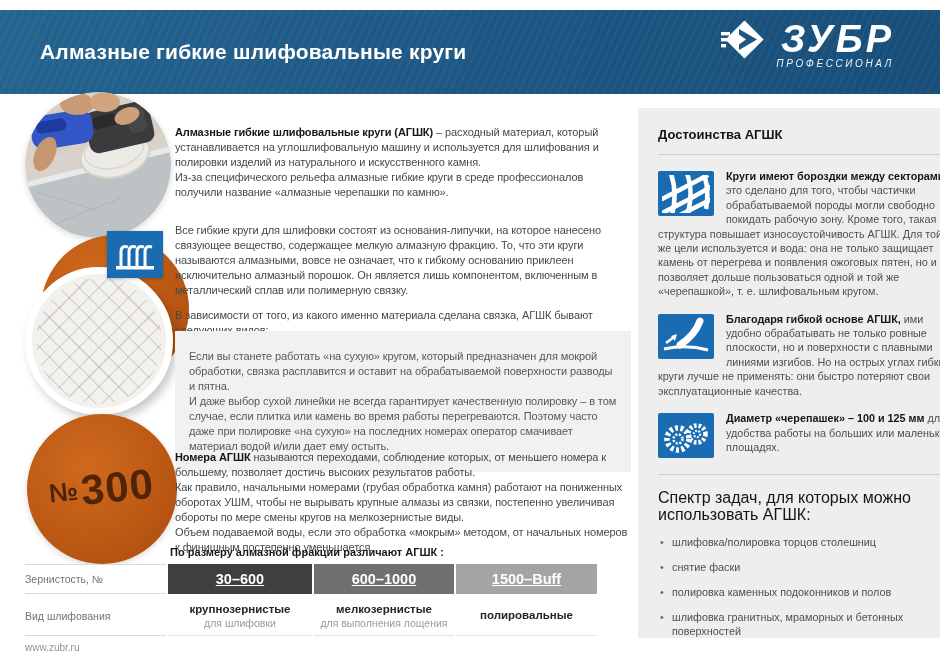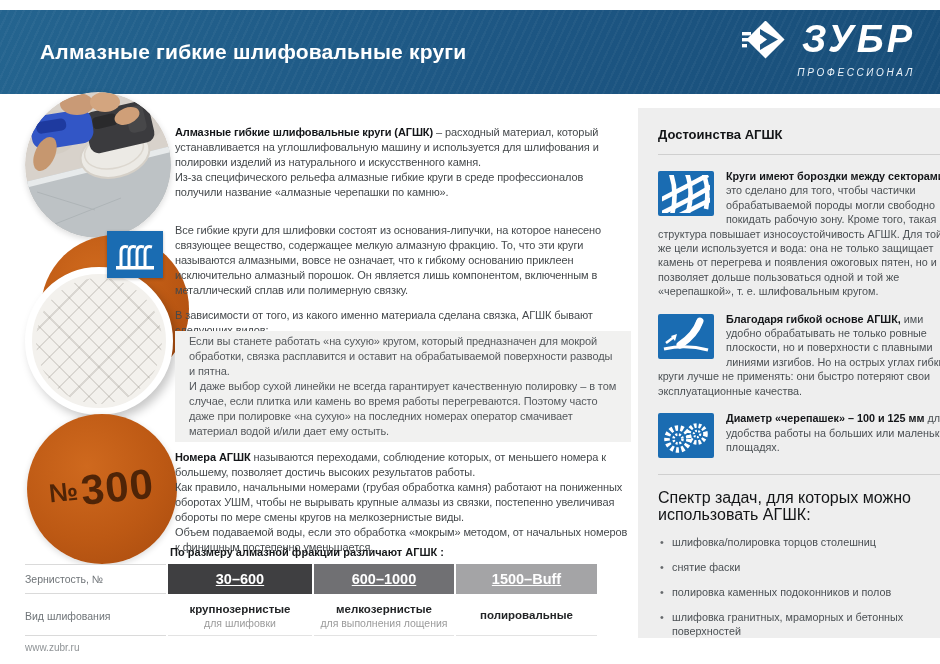--- a/index.html
+++ b/index.html
@@ -6,24 +6,24 @@
   .page{position:relative;width:940px;height:664px;background:#ffffff;overflow:hidden;
         font-family:"Liberation Sans","DejaVu Sans",sans-serif;}
 
   
   .header{position:absolute;left:0;top:10px;width:940px;height:84px;
           background:linear-gradient(100deg,#24648f 0%,#1d5683 55%,#184e79 100%);}
   .header::after{content:"";position:absolute;inset:0;
           background:repeating-linear-gradient(115deg,rgba(255,255,255,.035) 0 2px,transparent 2px 7px);}
   .header-title{position:absolute;left:40px;top:50%;transform:translateY(-50%);z-index:2;
           color:#fff;font-size:21px;font-weight:bold;letter-spacing:.2px;}
-  .logo{position:absolute;right:25px;top:11px;z-index:2;display:flex;align-items:flex-start;gap:9px;color:#fff;}
+  .logo{position:absolute;right:46px;top:11px;z-index:2;display:flex;align-items:flex-start;gap:9px;color:#fff;}
   .logo-col{display:flex;flex-direction:column;align-items:flex-end;}
   .logo-name{font-size:38px;line-height:36px;font-weight:bold;font-style:italic;letter-spacing:3px;}
-  .logo-sub{font-size:10px;letter-spacing:2.6px;font-style:italic;margin-top:10px;color:#eaf2f9;}
+  .logo-sub{font-size:10px;letter-spacing:2.6px;font-style:italic;margin-top:1px;color:#eaf2f9;}
 
   
   .photo-circle{position:absolute;left:25px;top:92px;width:146px;height:146px;border-radius:50%;overflow:hidden;
           box-shadow:0 2px 6px rgba(0,0,0,.15);}
   .disc-group{position:absolute;left:25px;top:231px;width:168px;height:190px;}
   .orange-back{position:absolute;left:16px;top:4px;width:148px;height:148px;border-radius:50%;
           background:radial-gradient(circle at 38% 32%,#d26c1f 0%,#bc5813 55%,#a84b0f 100%);}
   .orange-back-label{position:absolute;left:114px;top:126px;transform:rotate(-90deg);transform-origin:left top;
           font-weight:bold;font-size:20px;color:#44200a;letter-spacing:1px;white-space:nowrap;}
   .white-disc{position:absolute;left:0px;top:36px;width:134px;height:134px;border-radius:50%;
@@ -45,21 +45,21 @@
   .body-text{font-size:11px;line-height:15px;color:#45494c;letter-spacing:-.1px;}
   .body-text p{margin:0;}
   .abs{position:absolute;left:175px;width:456px;}
   b.lead{color:#141619;margin-top:32px;}
   .blk-intro{top:125px;}
   .blk-comp{top:223px;}
   .blk-comp .p2{margin-top:10px;}
   .comp-bullets{margin-top:8px;}
   .cb{position:relative;padding-left:12px;font-weight:bold;color:#141619;margin-top:4px;}
   .cb::before{content:"\2022";position:absolute;left:2px;color:#141619;}
-  .note-box{top:331px;box-sizing:border-box;background:#f1f1f0;padding:3px 14px;color:#55595d;}
+  .note-box{top:331px;box-sizing:border-box;background:#f1f1f0;padding:18px 14px;color:#55595d;}
   .blk-num{top:450px;}
   .table-title{position:absolute;left:170px;top:546px;font-size:11px;font-weight:bold;color:#17191b;}
 
   
   .grade-table{position:absolute;left:25px;top:564px;width:576px;display:grid;
           grid-template-columns:141px 144px 140px 141px;grid-template-rows:30px 40px;column-gap:2px;row-gap:2px;}
   .lbl{display:flex;align-items:center;font-size:10.5px;color:#6f7478;background:#fff;}
   .lbl-1{border-top:1px solid #dadada;border-bottom:1px solid #dadada;}
   .lbl-2{border-bottom:1px solid #dadada;}
   .grade-head{display:flex;align-items:center;justify-content:center;color:#fff;font-weight:bold;font-size:14.5px;text-decoration:underline;}

